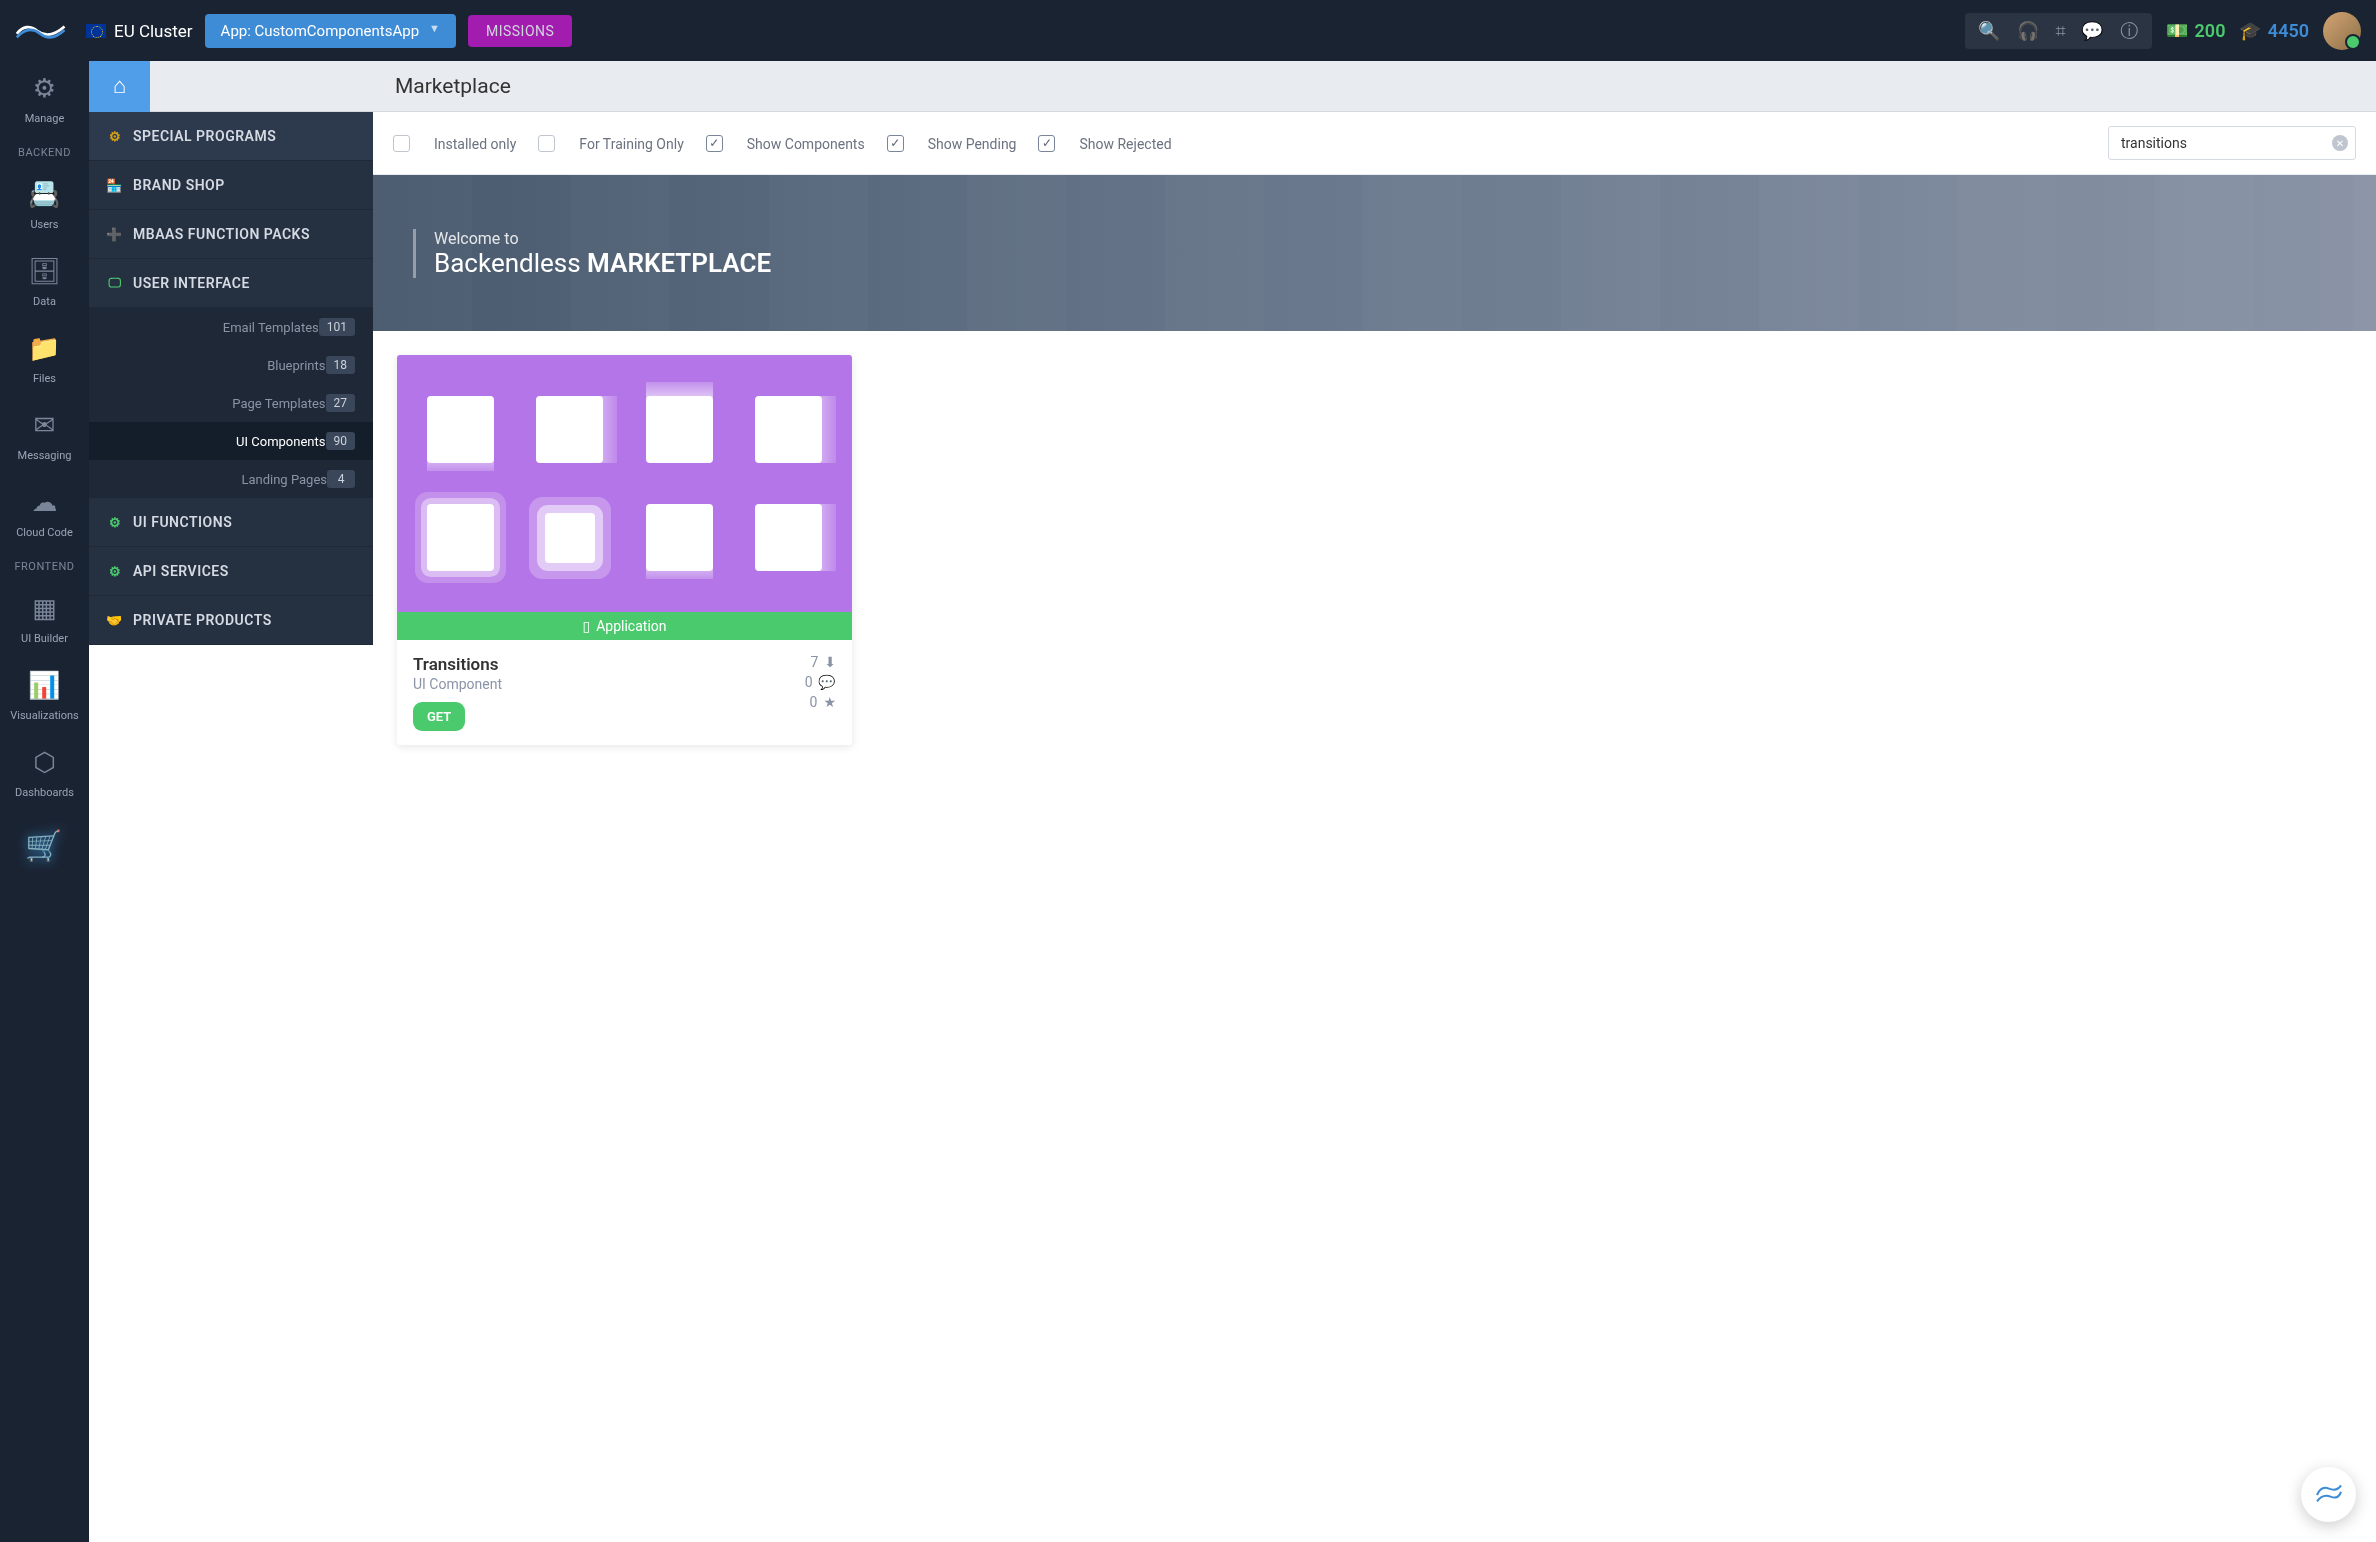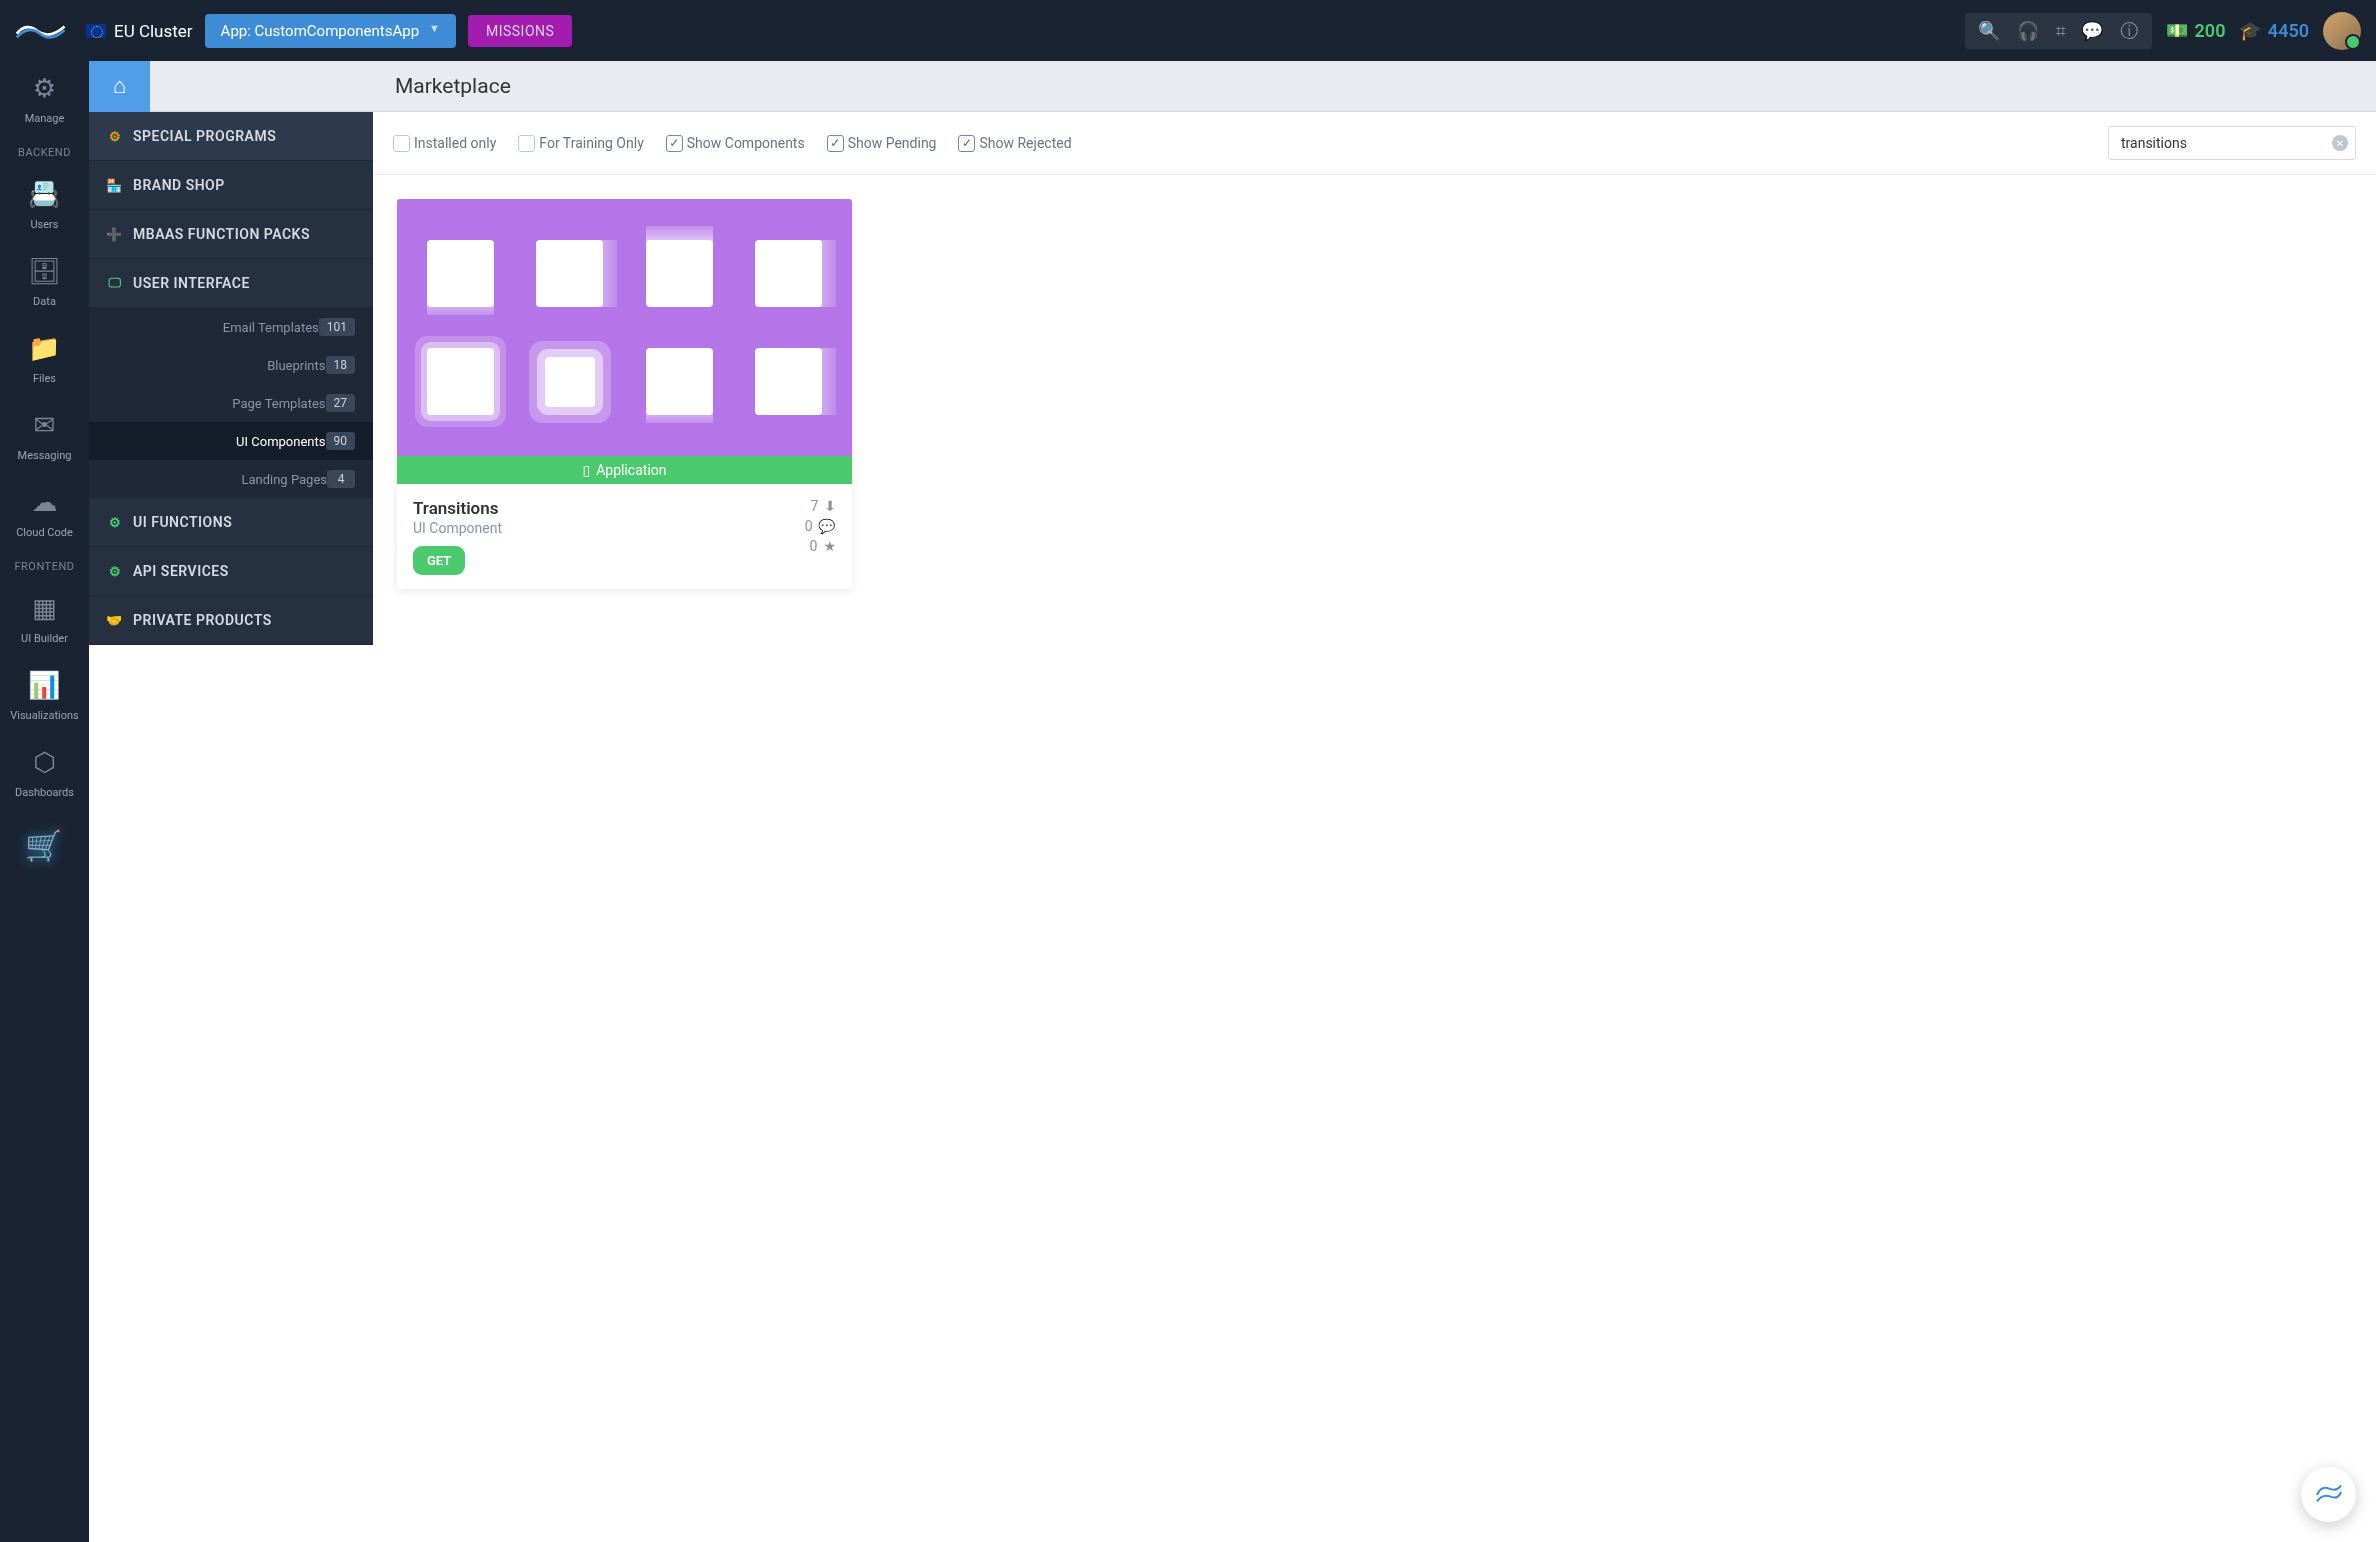--- a/index.html
+++ b/index.html
@@ -34,21 +34,21 @@
 .cat-item{padding:16px 18px;color:#d5dae3;font-size:14px;font-weight:600;letter-spacing:0.5px;cursor:pointer;display:flex;align-items:center;gap:10px;border-bottom:1px solid #1e2836}
 .cat-item.special{background:#2d3a4d}
 .cat-icon{width:16px;height:16px;display:inline-flex;align-items:center;justify-content:center;font-size:13px}
 .sub-items{background:#1e2836}
 .sub-item{padding:10px 18px;color:#8a94a6;font-size:13px;display:flex;justify-content:flex-end;align-items:center;cursor:pointer}
 .sub-item.active{background:#141d2a;color:#fff;position:relative}
 .sub-item.active::after{content:"";position:absolute;right:-8px;top:50%;transform:translateY(-50%);width:0;height:0;border-top:8px solid transparent;border-bottom:8px solid transparent;border-right:8px solid #fff}
 .badge{background:#3a4659;color:#cdd3dd;padding:2px 8px;border-radius:3px;font-size:12px;min-width:28px;text-align:center}
 .main-panel{flex:1;background:#fff;display:flex;flex-direction:column;overflow:auto}
 .filter-bar{padding:14px 20px;display:flex;align-items:center;gap:22px;border-bottom:1px solid #e8ebef}
-.checkbox-wrap{display:flex;align-items:center;gap:4px;color:#6b7280;font-size:14px}
+.checkbox-wrap{display:flex;align-items:flex-end;gap:24px;color:#6b7280;font-size:14px}
 .checkbox{width:17px;height:17px;border:1px solid #c0c6d0;border-radius:3px;display:inline-flex;align-items:center;justify-content:center;background:#fff}
 .checkbox.checked{border-color:#7a8599;color:#5a6475;font-size:12px}
 .search-wrap{margin-left:auto;position:relative}
 .search-input{border:1px solid #d5d9e0;padding:8px 30px 8px 12px;border-radius:3px;font-size:14px;width:248px;color:#333}
 .search-clear{position:absolute;right:8px;top:50%;transform:translateY(-50%);width:16px;height:16px;background:#c0c6d0;border-radius:50%;color:#fff;font-size:10px;display:flex;align-items:center;justify-content:center;cursor:pointer}
 .hero{height:156px;background:linear-gradient(90deg,#4a5a6e 0%,#6b7a8e 50%,#8a94a6 100%);position:relative;overflow:hidden;display:flex;align-items:center;padding-left:40px}
 .hero::before{content:"";position:absolute;inset:0;background:repeating-linear-gradient(90deg,rgba(255,255,255,.02) 0 99px,transparent 99px 198px)}
 .hero-text{border-left:3px solid rgba(255,255,255,.4);padding-left:18px;color:#fff;z-index:1}
 .hero-welcome{font-size:16px;opacity:.85}
 .hero-title{font-size:26px;font-weight:400}
@@ -244,20 +244,28 @@
         </label>
         <label class="checkbox-wrap">
           <span class="checkbox checked">✓</span>
           <span>Show Rejected</span>
         </label>
         <div class="search-wrap">
           <input class="search-input" value="transitions" style="">
           <span class="search-clear">✕</span>
         </div>
       </div>
+      <div class="hero">
+        <div class="hero-text">
+          <div class="hero-welcome">Welcome to</div>
+          <div class="hero-title">
+            <span>Backendless</span> <strong>MARKETPLACE</strong>
+          </div>
+        </div>
+      </div>
       <div class="card-grid">
         <div class="card">
           <div class="card-img">
             <div class="card-img-row">
               <div class="anim-box fade"></div>
               <div class="anim-box slide"></div>
               <div class="anim-box top"></div>
               <div class="anim-box slide"></div>
             </div>
             <div class="card-img-row">

